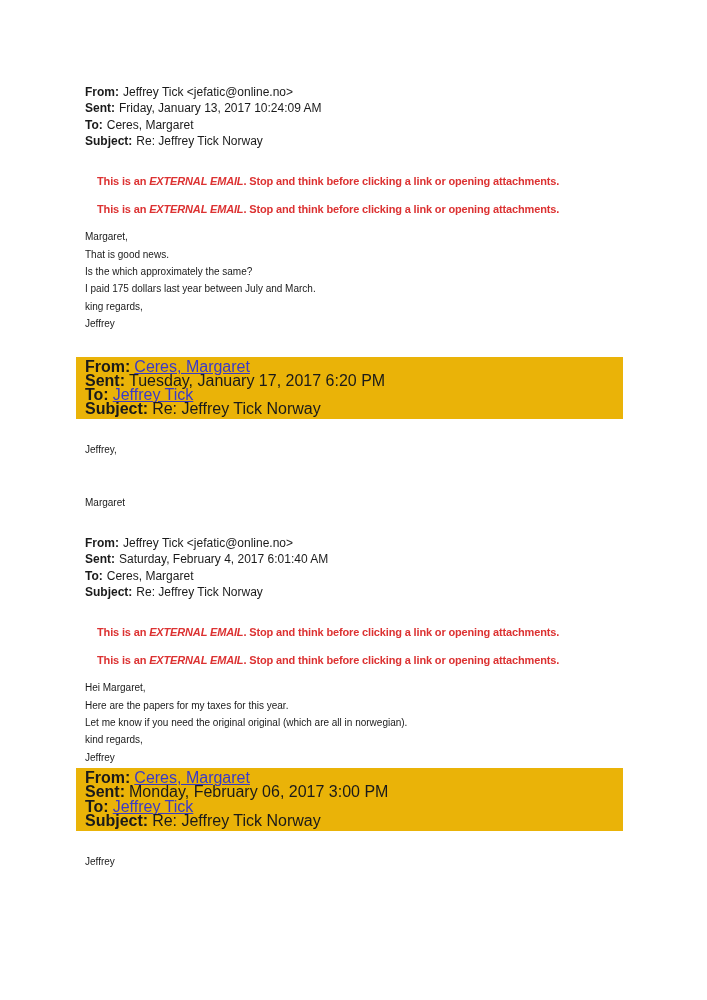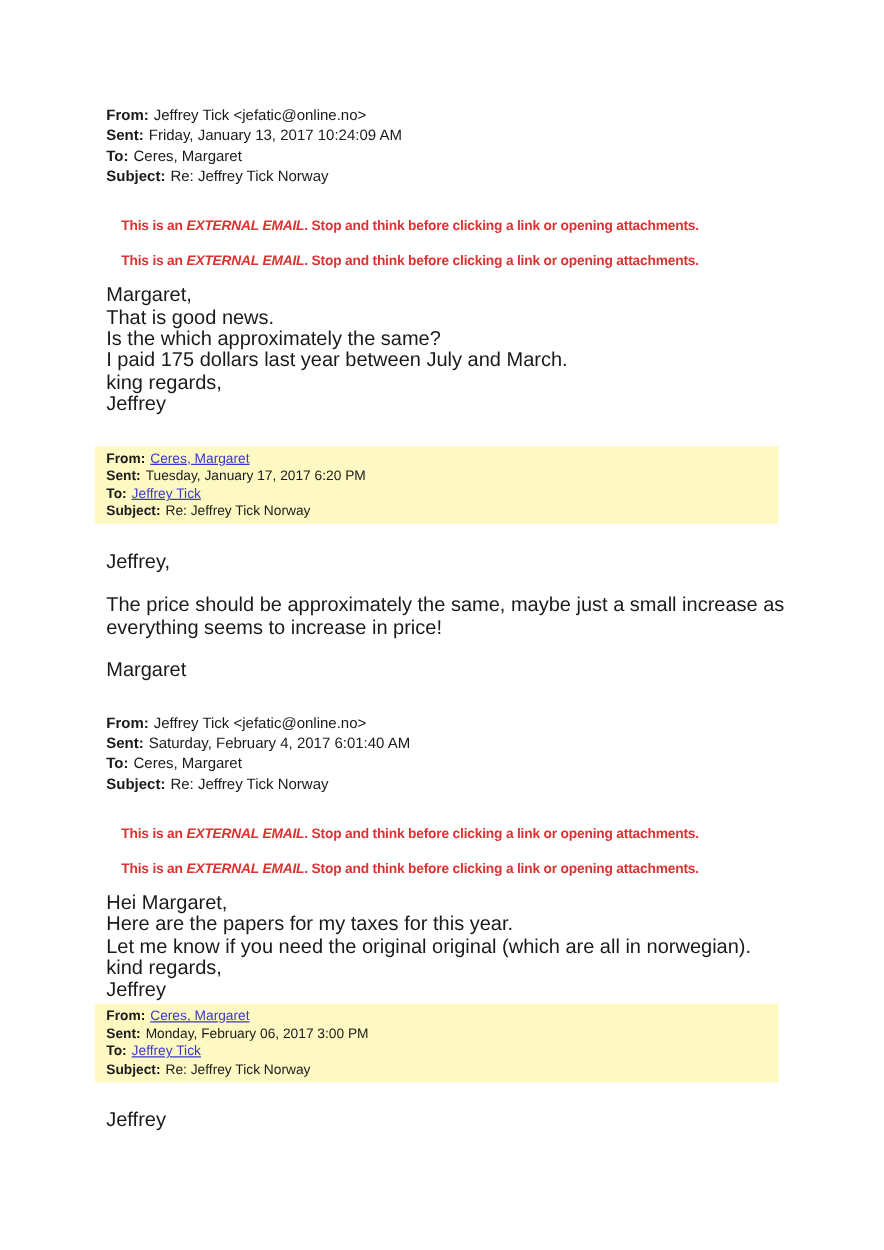--- a/index.html
+++ b/index.html
@@ -29,33 +29,33 @@
     font-weight: 700;
     font-size: 11px;
     line-height: 13px;
     letter-spacing: -0.15px;
     white-space: nowrap;
   }
   .w-first  { margin-top: 26px; }
   .w-second { margin-top: 15px; }
   .em-it { font-style: italic; }
   
-  .body { font-size: 16px; line-height: 17.4px; }
+  .body { font-size: 10px; line-height: 17.4px; }
   .mt9  { margin-top: 9px; }
   .mt22 { margin-top: 22px; }
   .bline { min-height: 17.4px; }
   
   .gray-hdr {
     margin-top: 24px;
     margin-left: -9px;
     width: 547px;
     box-sizing: border-box;
-    background: #fef9c3;
+    background: #eab308;
     padding: 3px 0 3px 9px;
-    font-size: 11px;
+    font-size: 16px;
     line-height: 14.2px;
     white-space: nowrap;
   }
   .gray-hdr .lbl { font-weight: 700; margin-right: 4px; }
   .gray-hdr.flush { margin-top: 2px; }
   .lnk { color: #3a3ac8; text-decoration: underline; cursor: pointer; }
 </style>
 </head>
 <body>
 
@@ -103,21 +103,20 @@
           <span class="lbl">To:</span><a class="lnk">Jeffrey Tick</a>
         </div>
         <div>
           <span class="lbl">Subject:</span><span>Re: Jeffrey Tick Norway</span>
         </div>
       </div>
 
       <div class="body mt22">
         <div class="bline">Jeffrey,</div>
         <div class="bline"></div>
-        <div class="bline">The price should be approximately the same, maybe just a small increase as everything seems to increase in price!</div>
         <div class="bline"></div>
         <div class="bline">Margaret</div>
       </div>
     </section>
 
     <section>
       <div class="hdr mt24">
         <div>
           <span class="lbl">From:</span><span>Jeffrey Tick &lt;jefatic@online.no&gt;</span>
         </div>

